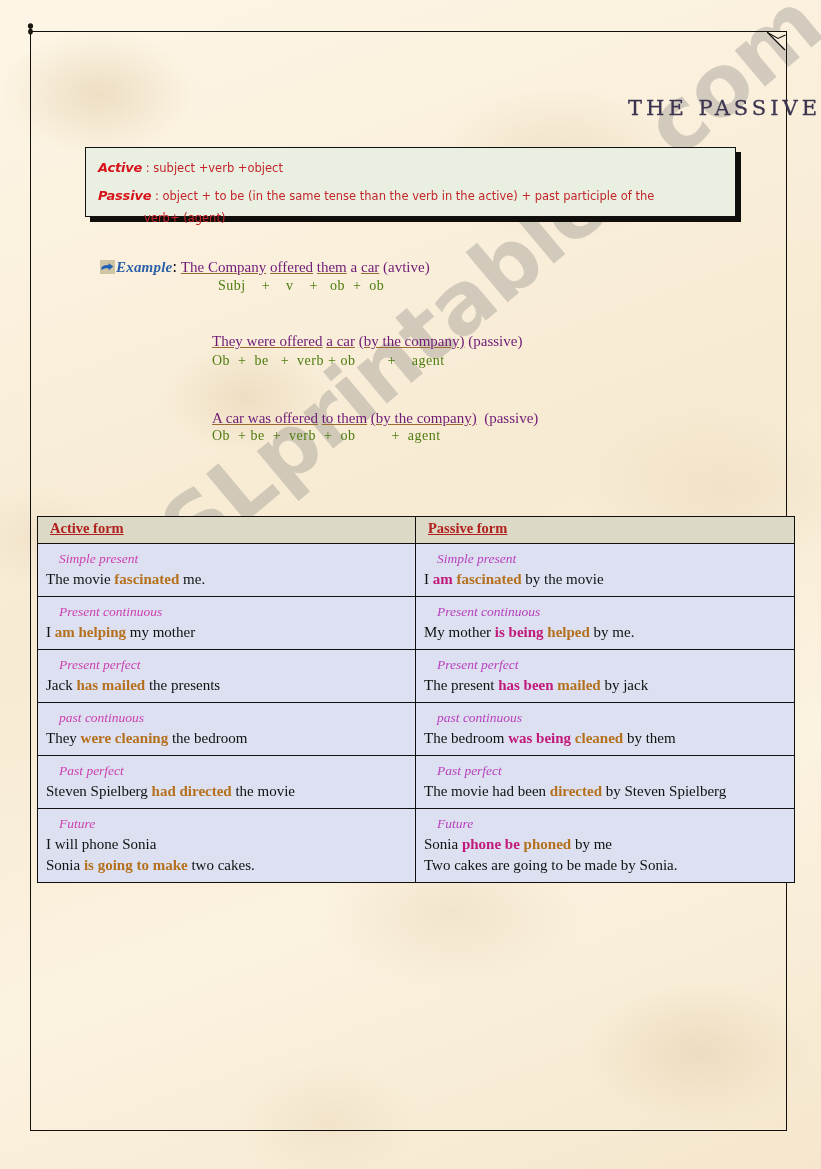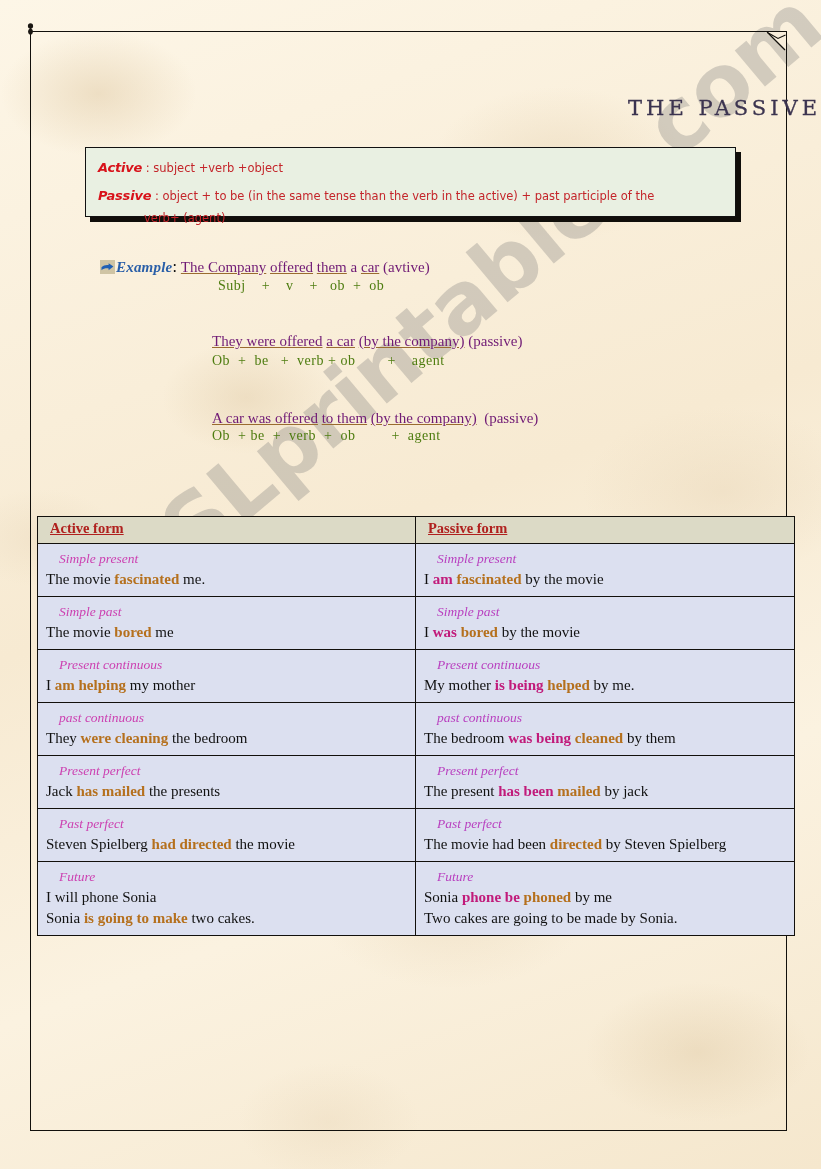--- a/index.html
+++ b/index.html
@@ -324,60 +324,50 @@
             <span class="tense-label">Simple present</span>
             <span class="sent"><span>The movie </span><span class="v-brown">fascinated</span><span> me.</span></span>
           </td>
           <td>
             <span class="tense-label alt">Simple present</span>
             <span class="sent"><span>I </span><span class="v-mag">am</span><span> </span><span class="v-brown">fascinated</span><span> by the movie</span></span>
           </td>
         </tr>
         <tr>
           <td>
-            <span class="tense-label">Simple past</span>
-            <span class="sent"><span>The movie </span><span class="v-brown">bored</span><span> me</span></span>
-          </td>
-          <td>
-            <span class="tense-label alt">Simple past</span>
-            <span class="sent"><span>I </span><span class="v-mag">was</span><span> </span><span class="v-brown">bored</span><span> by the movie</span></span>
-          </td>
-        </tr>
-        <tr>
-          <td>
             <span class="tense-label">Present continuous</span>
             <span class="sent"><span>I </span><span class="v-brown">am helping</span><span> my mother</span></span>
           </td>
           <td>
             <span class="tense-label alt">Present continuous</span>
             <span class="sent"><span>My mother </span><span class="v-mag">is being</span><span> </span><span class="v-brown">helped</span><span> by me.</span></span>
           </td>
         </tr>
         <tr>
           <td>
+            <span class="tense-label">Present perfect</span>
+            <span class="sent"><span>Jack </span><span class="v-brown">has mailed</span><span>  the presents</span></span>
+          </td>
+          <td>
+            <span class="tense-label alt">Present perfect</span>
+            <span class="sent"><span>The present </span><span class="v-mag">has been</span><span> </span><span class="v-brown">mailed</span><span> by jack</span></span>
+          </td>
+        </tr>
+        <tr>
+          <td>
             <span class="tense-label">past continuous</span>
             <span class="sent"><span>They </span><span class="v-brown">were cleaning</span><span> the bedroom</span></span>
           </td>
           <td>
             <span class="tense-label alt">past continuous</span>
             <span class="sent"><span>The bedroom </span><span class="v-mag">was being</span><span> </span><span class="v-brown">cleaned</span><span> by them</span></span>
           </td>
         </tr>
         <tr>
           <td>
-            <span class="tense-label">Present perfect</span>
-            <span class="sent"><span>Jack </span><span class="v-brown">has mailed</span><span>  the presents</span></span>
-          </td>
-          <td>
-            <span class="tense-label alt">Present perfect</span>
-            <span class="sent"><span>The present </span><span class="v-mag">has been</span><span> </span><span class="v-brown">mailed</span><span> by jack</span></span>
-          </td>
-        </tr>
-        <tr>
-          <td>
             <span class="tense-label">Past perfect</span>
             <span class="sent"><span>Steven Spielberg </span><span class="v-brown">had directed</span><span> the movie</span></span>
           </td>
           <td>
             <span class="tense-label alt">Past perfect</span>
             <span class="sent"><span>The movie had been </span><span class="v-brown">directed</span><span> by Steven Spielberg</span></span>
           </td>
         </tr>
         <tr>
           <td>

